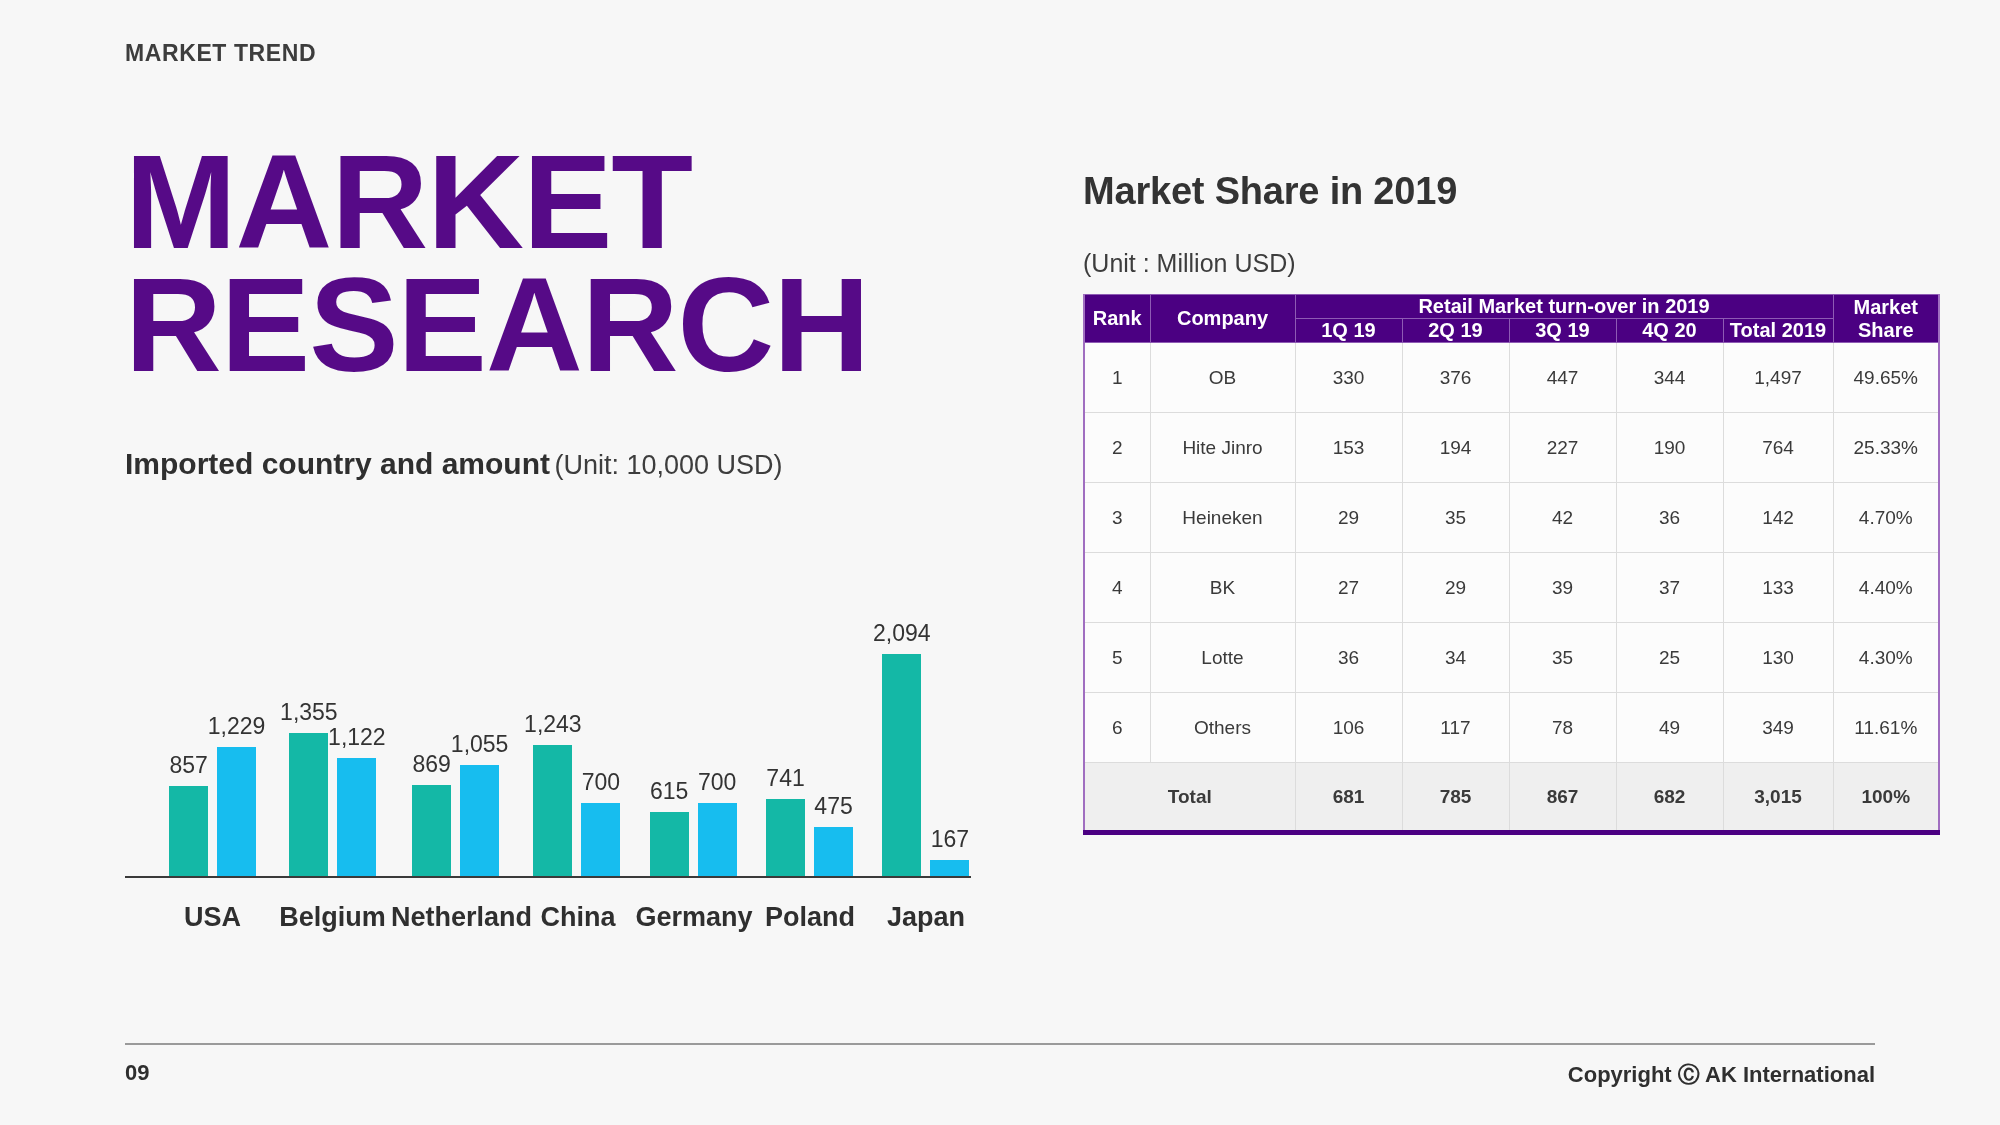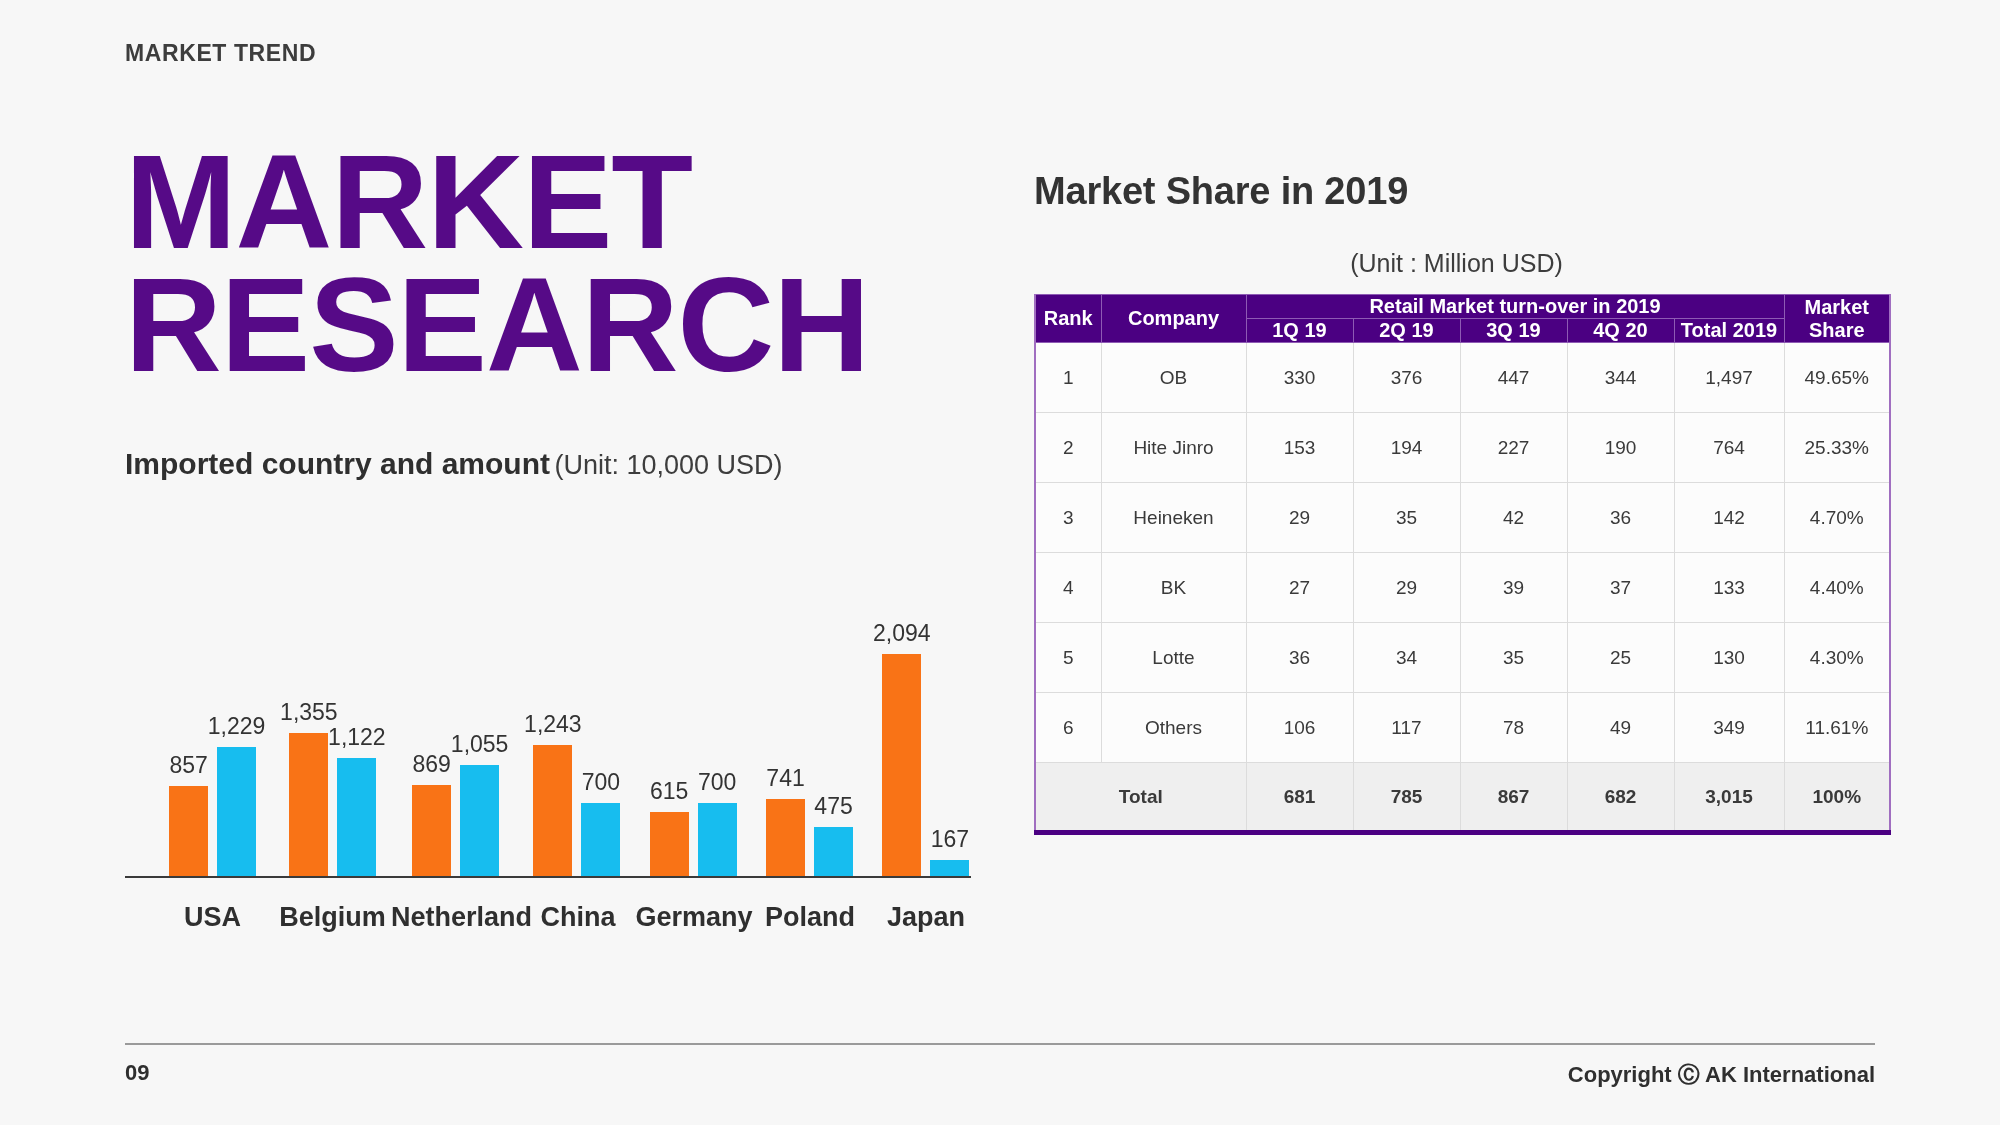--- a/index.html
+++ b/index.html
@@ -103,21 +103,21 @@
     flex-direction: column;
     justify-content: flex-end;
     align-items: center;
     height: 100%;
     width: 48px;
   }
   .bar {
     width: 39px;
     position: relative;
   }
-  .bar.y2019 { background: #f97316; }
+  .bar.y2019 { background: #14b8a6; }
   .bar.y2020 { background: #17bdef; }
   .bar-value {
     position: absolute;
     bottom: 100%;
     left: 50%;
     transform: translateX(-50%);
     margin-bottom: 7px;
     font-size: 23px;
     color: #333;
     white-space: nowrap;
@@ -132,30 +132,30 @@
   }
   .cat-label {
     text-align: center;
     font-size: 27px;
     font-weight: 700;
     color: #2f2f2f;
     line-height: 46px;
   }
 
   
-  .right-col { position: absolute; left: 1034px; top: 170px; width: 845px; }
+  .right-col { position: absolute; left: 1083px; top: 170px; width: 845px; }
   .panel-title {
     font-size: 38px;
     font-weight: 700;
     color: #333;
     letter-spacing: -0.2px;
   }
   .panel-unit {
     margin-top: 36px;
-    text-align: center;
+    text-align: left;
     font-size: 25px;
     color: #3d3d3d;
   }
 
   table.share {
     margin-top: 16px;
     width: 845px;
     border-collapse: collapse;
     table-layout: fixed;
     background: #fcfcfc;

